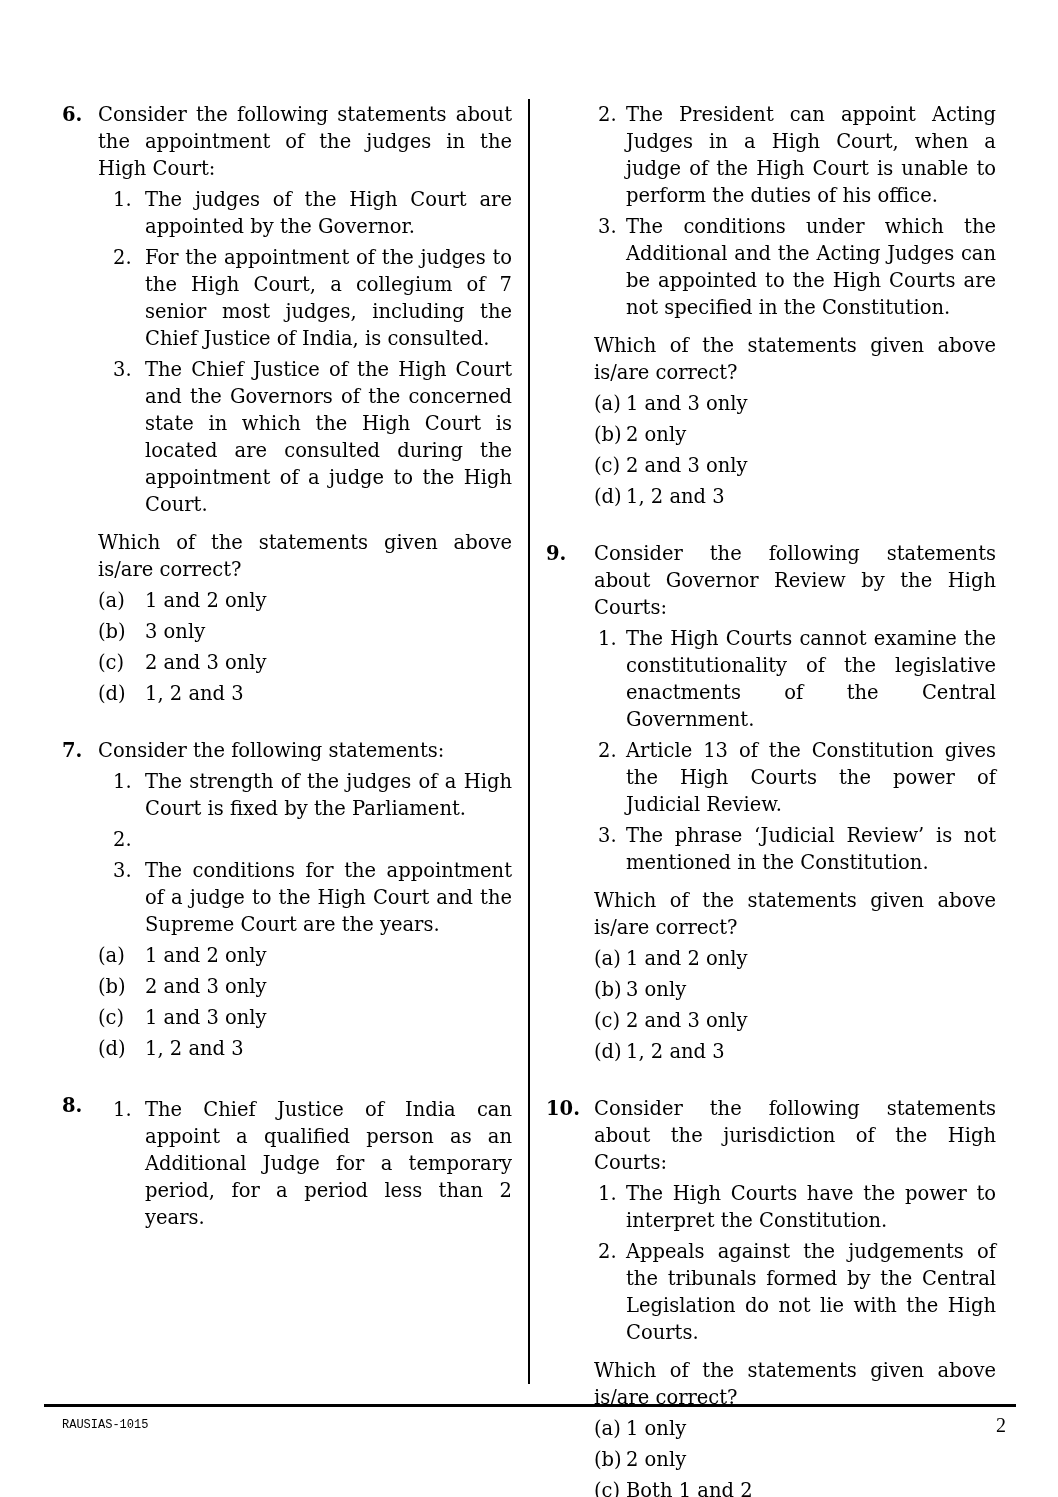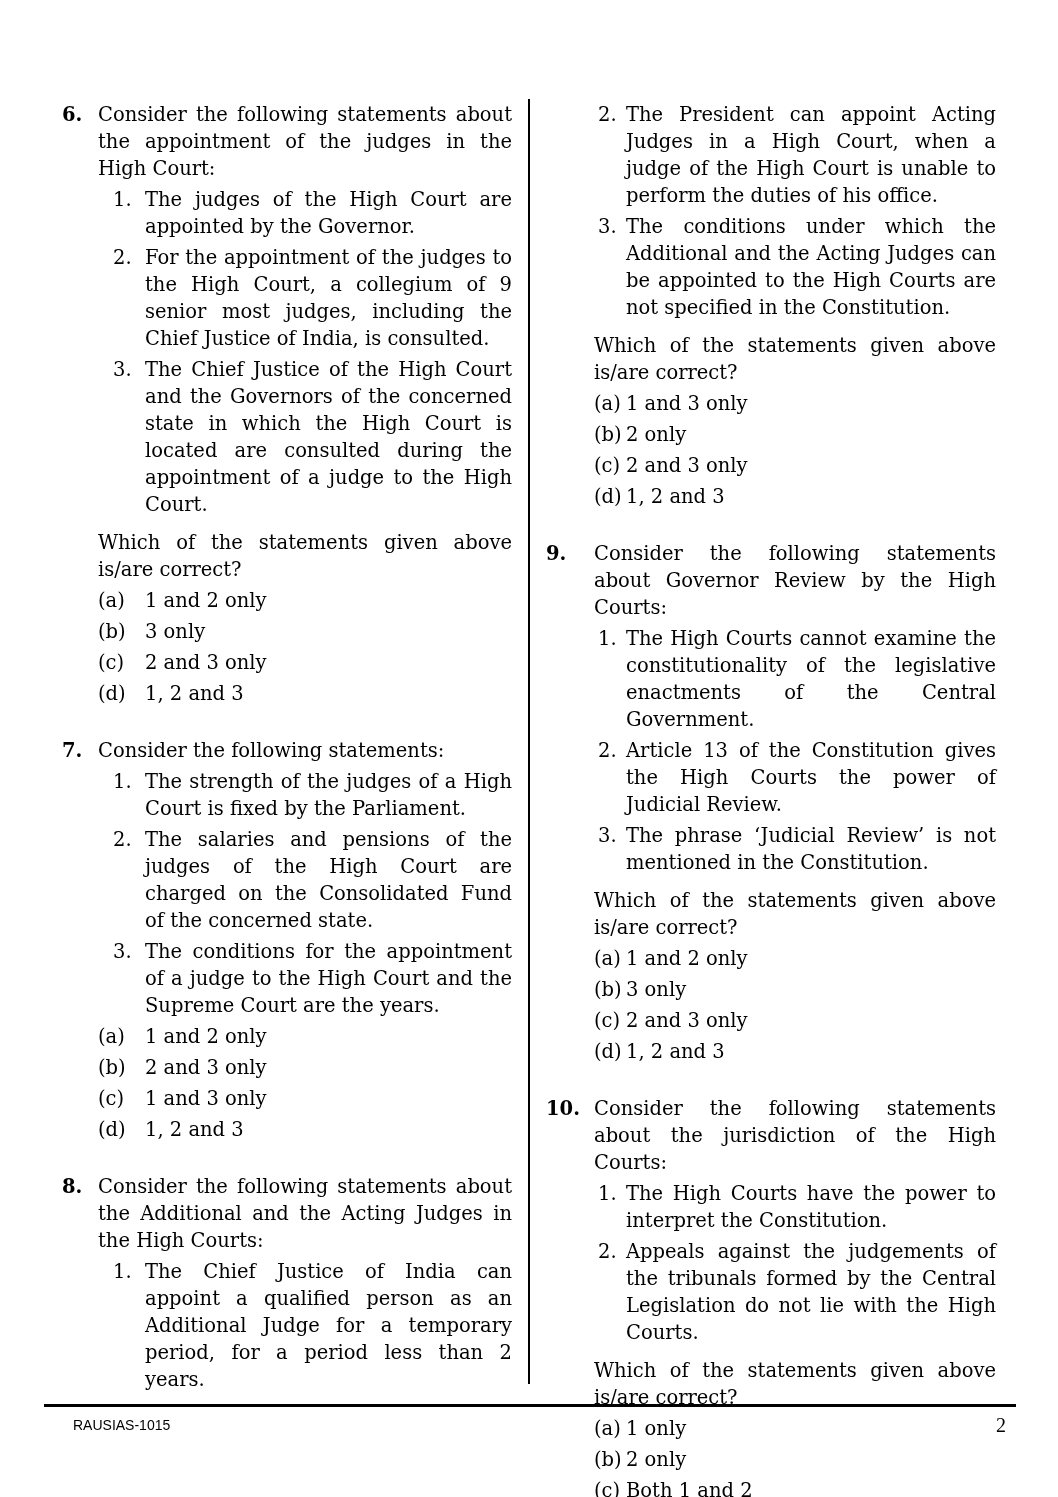--- a/index.html
+++ b/index.html
@@ -42,23 +42,22 @@
   .em-word { font-weight: bold; font-style: italic; }
   .footer-rule {
     position: absolute;
     left: 44px; top: 1404px;
     width: 972px; height: 3px;
     background: #000000;
   }
   .footer-code {
     position: absolute;
     left: 62px; top: 1412px;
-    font-family: Liberation Sans, sans-serif;
-    font-size: 14px;
-    margin-left: 11px;
+    font-family: Liberation Mono, monospace;
+    font-size: 12px;
   }
   .footer-page {
     position: absolute;
     right: 52px; top: 1412px;
     font-family: "Liberation Serif", serif;
     font-size: 20px;
   }
 </style>
 </head>
 <body>
@@ -70,21 +69,21 @@
     <div class="q">
       <div class="qnum">6.</div>
       <div class="qbody">
         <div class="intro">Consider the following statements about the appointment of the judges in the High Court:</div>
         <div class="stmt">
           <div class="stmt-num">1.</div>
           <div class="stmt-text">The judges of the High Court are appointed by the Governor.</div>
         </div>
         <div class="stmt">
           <div class="stmt-num">2.</div>
-          <div class="stmt-text">For the appointment of the judges to the High Court, a collegium of 9 senior most judges, including the Chief Justice of India, is consulted.</div>
+          <div class="stmt-text">For the appointment of the judges to the High Court, a collegium of 7 senior most judges, including the Chief Justice of India, is consulted.</div>
         </div>
         <div class="stmt">
           <div class="stmt-num">3.</div>
           <div class="stmt-text">The Chief Justice of the High Court and the Governors of the concerned state in which the High Court is located are consulted during the appointment of a judge to the High Court.</div>
         </div>
         <div class="prompt">Which of the statements given above is/are correct?</div>
         <div class="opt">
           <div class="opt-label">(a)</div>
           <div class="opt-text">1 and 2 only</div>
         </div>
@@ -106,21 +105,20 @@
     <div class="q">
       <div class="qnum">7.</div>
       <div class="qbody">
         <div class="intro">Consider the following statements:</div>
         <div class="stmt">
           <div class="stmt-num">1.</div>
           <div class="stmt-text">The strength of the judges of a High Court is fixed by the Parliament.</div>
         </div>
         <div class="stmt">
           <div class="stmt-num">2.</div>
-          <div class="stmt-text">The salaries and pensions of the judges of the High Court are charged on the Consolidated Fund of the concerned state.</div>
         </div>
         <div class="stmt">
           <div class="stmt-num">3.</div>
           <div class="stmt-text">The conditions for the appointment of a judge to the High Court and the Supreme Court are the years.</div>
         </div>
         <div class="opt">
           <div class="opt-label">(a)</div>
           <div class="opt-text">1 and 2 only</div>
         </div>
         <div class="opt">
@@ -134,21 +132,20 @@
         <div class="opt">
           <div class="opt-label">(d)</div>
           <div class="opt-text">1, 2 and 3</div>
         </div>
       </div>
     </div>
 
     <div class="q">
       <div class="qnum">8.</div>
       <div class="qbody">
-        <div class="intro">Consider the following statements about the Additional and the Acting Judges in the High Courts:</div>
         <div class="stmt">
           <div class="stmt-num">1.</div>
           <div class="stmt-text">The Chief Justice of India can appoint a qualified person as an Additional Judge for a temporary period, for a period less than 2 years.</div>
         </div>
       </div>
     </div>
 
   </div>
 
   <div class="divider"></div>

